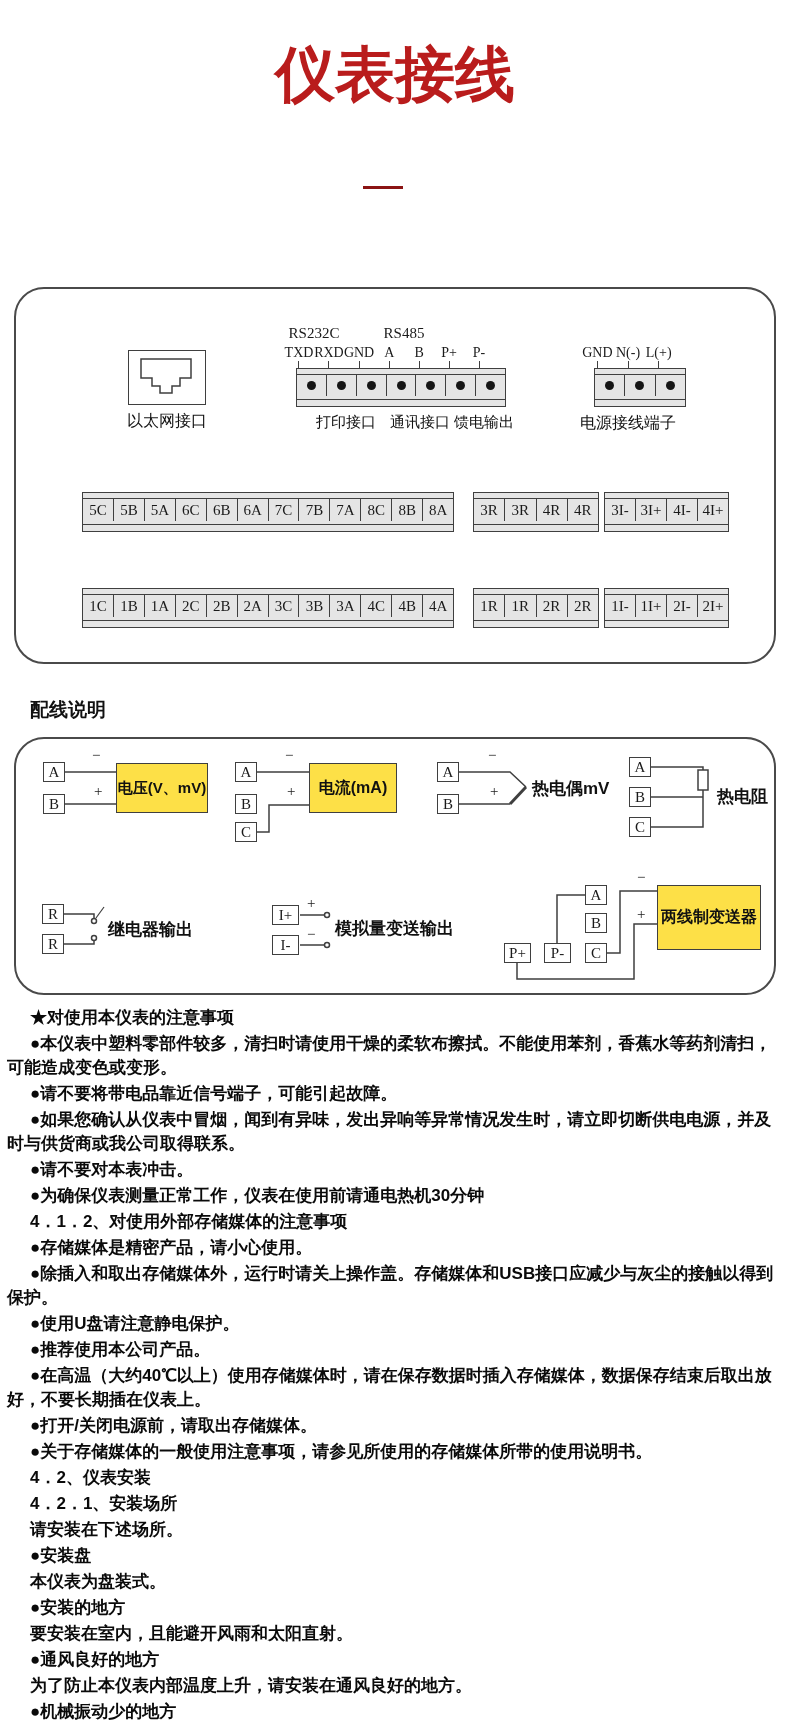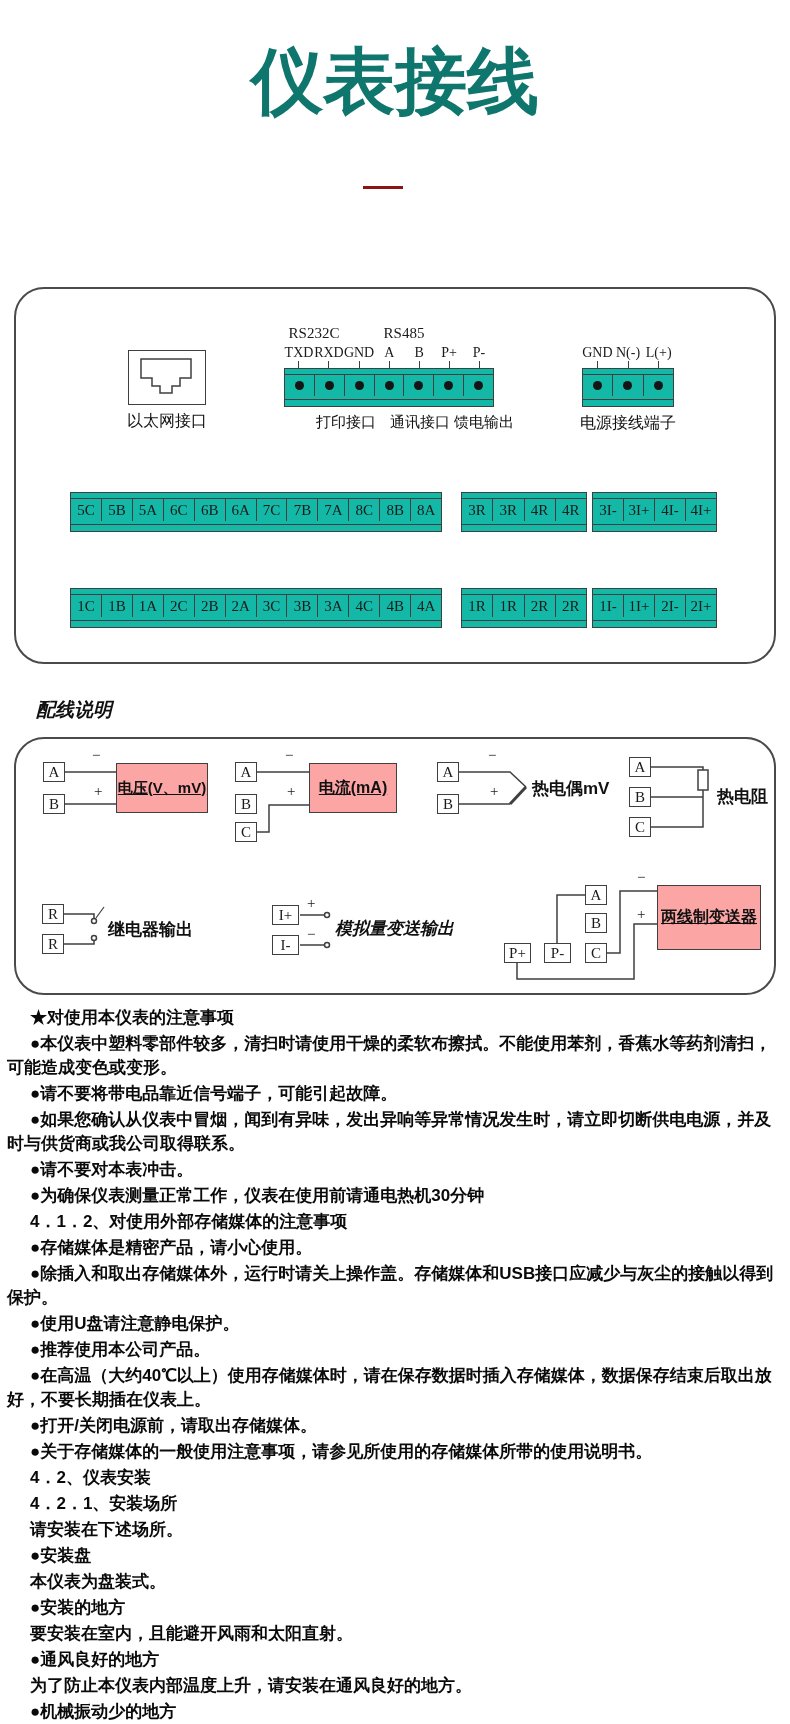--- a/index.html
+++ b/index.html
@@ -1,34 +1,34 @@
 <!DOCTYPE html>
 <html><head>
 <meta charset="utf-8">
 <style>
   html,body{margin:0;padding:0;background:#fff;}
   body{font-family:"Liberation Sans",sans-serif;color:#0a0a0a;}
   .page{position:relative;width:790px;height:1724px;background:#fff;overflow:hidden;}
 
   
   .title{position:absolute;top:40px;left:0;width:790px;text-align:center;
-         font-size:72px;line-height:1.15;font-weight:900;letter-spacing:0;color:#0f766e;}
+         font-size:60px;line-height:1.15;font-weight:900;letter-spacing:0;color:#b91c1c;}
   .red-divider{position:absolute;top:186px;left:363px;width:40px;height:3px;background:#8b1414;}
   .subtitle{position:absolute;top:234px;left:0;width:790px;text-align:center;
             font-size:21px;font-weight:600;color:#111;}
 
   
   .round-box{position:absolute;left:14px;width:758px;border:2px solid #4a4a4a;border-radius:30px;background:#fff;}
   .box-terminals{top:287px;height:373px;}
   .box-wiring{top:737px;height:254px;}
 
-  .wiring-caption{position:absolute;top:697px;left:36px;font-size:19px;font-weight:700;color:#111;font-style:italic;}
-
-  
-  .tstrip{position:absolute;border:1.5px solid #3f3f3f;background:#14b8a6;box-sizing:border-box;}
+  .wiring-caption{position:absolute;top:697px;left:30px;font-size:19px;font-weight:700;color:#111;}
+
+  
+  .tstrip{position:absolute;border:1.5px solid #3f3f3f;background:#e5e5e5;box-sizing:border-box;margin-left:12px;}
   .tband-top{height:5px;border-bottom:1.5px solid #3f3f3f;}
   .tcells{display:flex;}
   .tcells.dots{height:21px;}
   .tcells.labels{height:22px;}
   .tcell{flex:1;border-right:1.5px solid #3f3f3f;display:flex;align-items:center;justify-content:center;
          font-family:"Liberation Serif",serif;font-size:15px;color:#1a1a1a;}
   .tcell:last-child{border-right:none;}
   .dotcell .dot{width:9px;height:9px;border-radius:50%;background:#151515;}
   .tband-mid{height:3px;border-bottom:1.5px solid #3f3f3f;}
   .tband-bot{height:6px;}
@@ -43,22 +43,22 @@
 
   
   .eth-jack{position:absolute;left:112px;top:61px;width:78px;height:55px;border:1.5px solid #3f3f3f;box-sizing:border-box;}
 
   
   .wire-svg{position:absolute;left:0;top:0;}
   .term{position:absolute;width:22px;height:20px;border:1.5px solid #3f3f3f;background:#fff;box-sizing:border-box;
         display:flex;align-items:center;justify-content:center;
         font-family:"Liberation Serif",serif;font-size:15px;color:#1a1a1a;}
   .term.wide{width:27px;}
-  .devbox{position:absolute;border:1.5px solid #3f3f3f;background:#fca5a5;box-sizing:border-box;
-          display:flex;align-items:center;justify-content:center;font-weight:600;color:#111;white-space:nowrap;text-decoration:underline;}
+  .devbox{position:absolute;border:1.5px solid #3f3f3f;background:#fde047;box-sizing:border-box;
+          display:flex;align-items:center;justify-content:center;font-weight:600;color:#111;white-space:nowrap;}
   .sign{position:absolute;font-family:"Liberation Serif",serif;font-size:15px;color:#1a1a1a;}
   .dlabel{position:absolute;font-size:17px;font-weight:600;color:#111;white-space:nowrap;}
 
   
   .notes{position:absolute;top:1006px;left:0;width:790px;}
   .note{margin:0 0 2px 0;padding:0 10px 0 7px;text-indent:23px;
         font-size:17px;line-height:24px;font-weight:600;color:#0a0a0a;}
 </style>
 </head>
 <body>
@@ -327,21 +327,21 @@
     <div class="dlabel" style="left:701px;top:46px;">热电阻</div>
 
     <div class="term" style="left:26px;top:165px;">R</div>
     <div class="term" style="left:26px;top:195px;">R</div>
     <div class="dlabel" style="left:92px;top:179px;">继电器输出</div>
 
     <div class="term wide" style="left:256px;top:166px;">I+</div>
     <div class="term wide" style="left:256px;top:196px;">I-</div>
     <div class="sign" style="left:291px;top:156px;">+</div>
     <div class="sign" style="left:291px;top:187px;">−</div>
-    <div class="dlabel" style="left:319px;top:178px;font-style:italic;">模拟量变送输出</div>
+    <div class="dlabel" style="left:319px;top:178px;">模拟量变送输出</div>
 
     <div class="term" style="left:569px;top:146px;">A</div>
     <div class="term" style="left:569px;top:174px;">B</div>
     <div class="term" style="left:569px;top:204px;">C</div>
     <div class="term wide" style="left:488px;top:204px;">P+</div>
     <div class="term wide" style="left:528px;top:204px;">P-</div>
     <div class="sign" style="left:621px;top:130px;">−</div>
     <div class="sign" style="left:621px;top:167px;">+</div>
     <div class="devbox" style="left:641px;top:146px;width:104px;height:65px;font-size:16px;">两线制变送器</div>
   </div>

